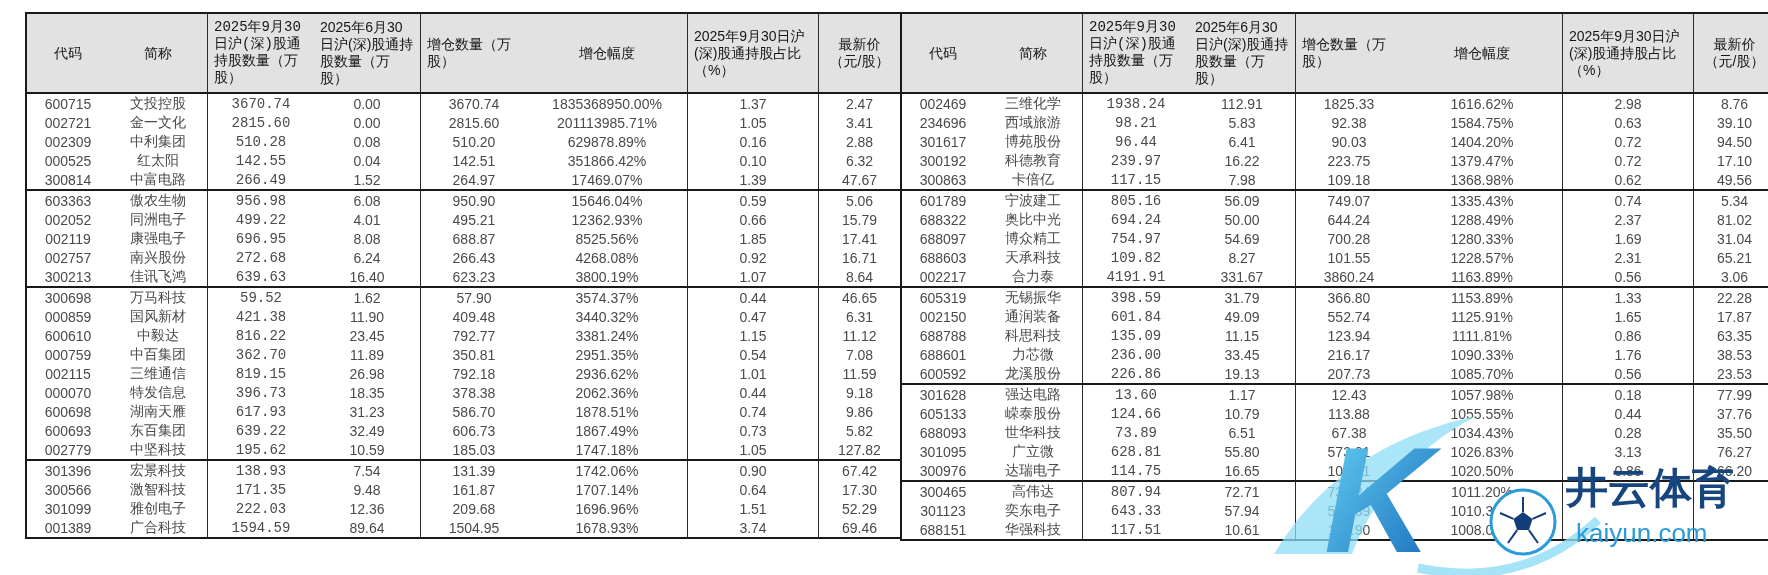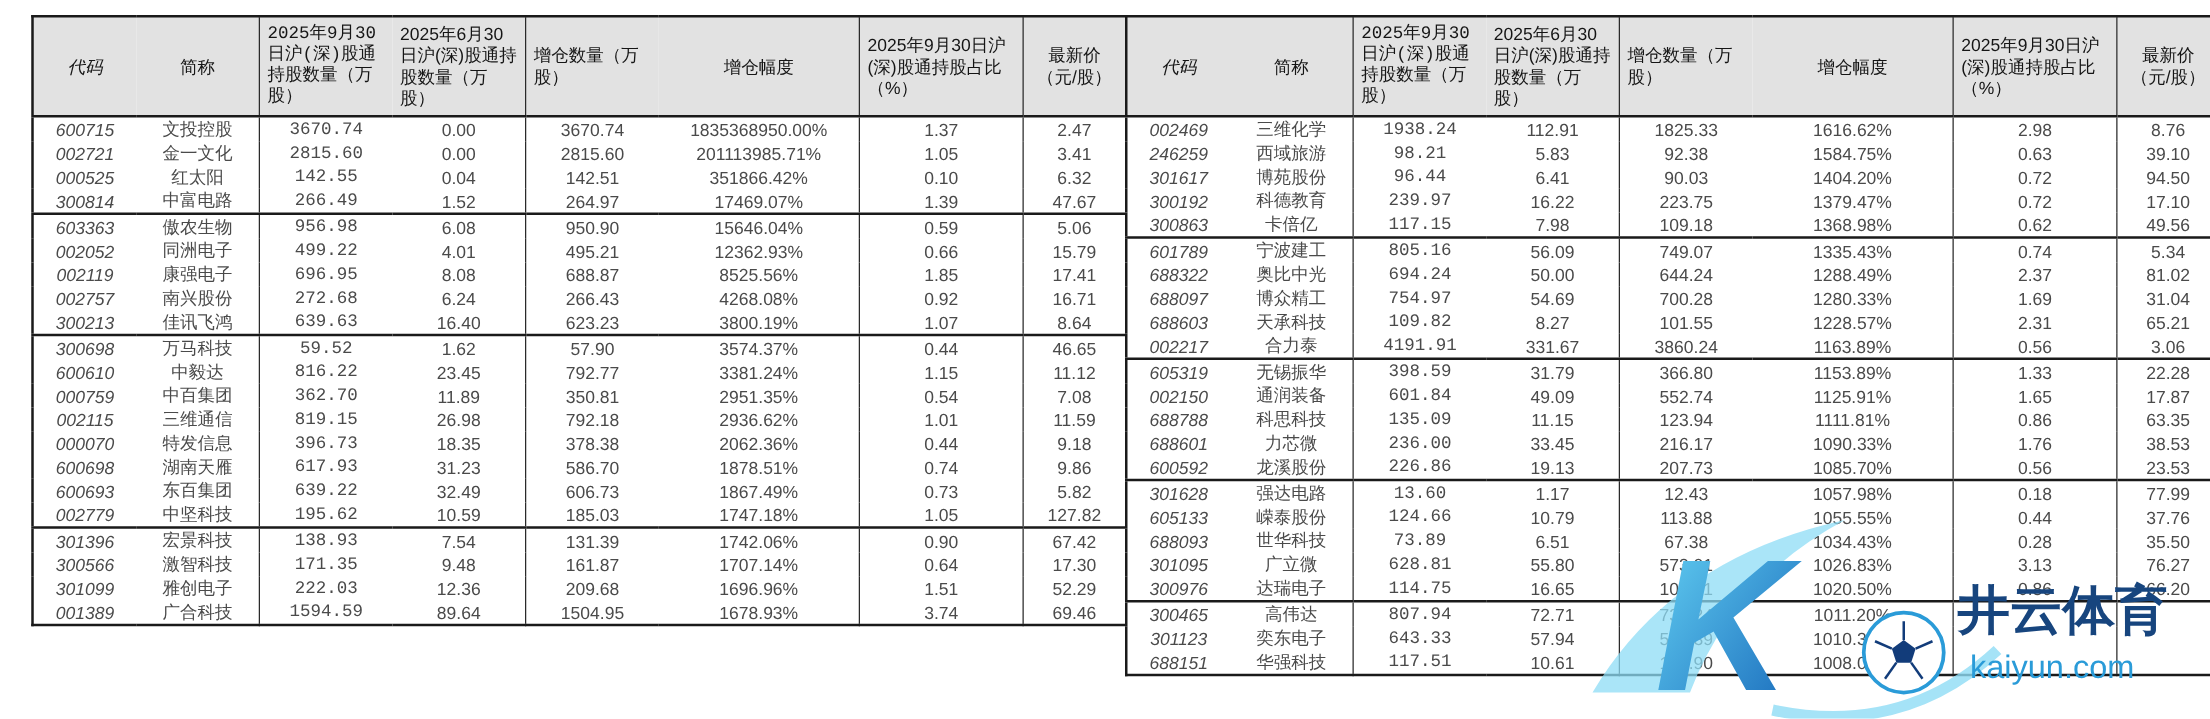--- a/index.html
+++ b/index.html
@@ -20,21 +20,21 @@
     background:#e2e2e2;
     font-weight:normal;font-size:14px;line-height:17px;color:#151515;
     height:74px;vertical-align:middle;padding:2px 6px;
     text-align:left;border-bottom:2px solid #1a1a1a;
   }
   th.c0,th.c1,th.c5,th.c7{text-align:center;}
   td{
     font-size:14px;color:#4a4a4a;height:19px;
     text-align:center;padding:0 2px;white-space:nowrap;overflow:hidden;
   }
-  .c0{width:70px;font-style:italic;}
+  .c0{width:70px;}
   .c1{width:86px;margin-top:40px;}
   .c2{width:94px;font-family:Liberation Mono, monospace;}
   .c3{width:94px;margin-left:24px;}
   .c4{width:94px;}
   .c5{width:148px;}
   .c6{width:118px;}
   .c7{width:69px;}
   th.c2,td.c2,th.c4,td.c4,th.c6,td.c6,th.c7,td.c7{border-left:1px solid #2a2a2a;}
   tr.group-start td{border-top:2px solid #1a1a1a;}
   .watermark{
@@ -73,20 +73,30 @@
         <td class="c0">002721</td>
         <td class="c1">金一文化</td>
         <td class="c2">2815.60</td>
         <td class="c3">0.00</td>
         <td class="c4">2815.60</td>
         <td class="c5">201113985.71%</td>
         <td class="c6">1.05</td>
         <td class="c7">3.41</td>
       </tr>
       <tr>
+        <td class="c0">002309</td>
+        <td class="c1">中利集团</td>
+        <td class="c2">510.28</td>
+        <td class="c3">0.08</td>
+        <td class="c4">510.20</td>
+        <td class="c5">629878.89%</td>
+        <td class="c6">0.16</td>
+        <td class="c7">2.88</td>
+      </tr>
+      <tr>
         <td class="c0">000525</td>
         <td class="c1">红太阳</td>
         <td class="c2">142.55</td>
         <td class="c3">0.04</td>
         <td class="c4">142.51</td>
         <td class="c5">351866.42%</td>
         <td class="c6">0.10</td>
         <td class="c7">6.32</td>
       </tr>
       <tr>
@@ -153,20 +163,30 @@
         <td class="c0">300698</td>
         <td class="c1">万马科技</td>
         <td class="c2">59.52</td>
         <td class="c3">1.62</td>
         <td class="c4">57.90</td>
         <td class="c5">3574.37%</td>
         <td class="c6">0.44</td>
         <td class="c7">46.65</td>
       </tr>
       <tr>
+        <td class="c0">000859</td>
+        <td class="c1">国风新材</td>
+        <td class="c2">421.38</td>
+        <td class="c3">11.90</td>
+        <td class="c4">409.48</td>
+        <td class="c5">3440.32%</td>
+        <td class="c6">0.47</td>
+        <td class="c7">6.31</td>
+      </tr>
+      <tr>
         <td class="c0">600610</td>
         <td class="c1">中毅达</td>
         <td class="c2">816.22</td>
         <td class="c3">23.45</td>
         <td class="c4">792.77</td>
         <td class="c5">3381.24%</td>
         <td class="c6">1.15</td>
         <td class="c7">11.12</td>
       </tr>
       <tr>
@@ -290,21 +310,21 @@
         <td class="c0">002469</td>
         <td class="c1">三维化学</td>
         <td class="c2">1938.24</td>
         <td class="c3">112.91</td>
         <td class="c4">1825.33</td>
         <td class="c5">1616.62%</td>
         <td class="c6">2.98</td>
         <td class="c7">8.76</td>
       </tr>
       <tr>
-        <td class="c0">246259</td>
+        <td class="c0">234696</td>
         <td class="c1">西域旅游</td>
         <td class="c2">98.21</td>
         <td class="c3">5.83</td>
         <td class="c4">92.38</td>
         <td class="c5">1584.75%</td>
         <td class="c6">0.63</td>
         <td class="c7">39.10</td>
       </tr>
       <tr>
         <td class="c0">301617</td>

